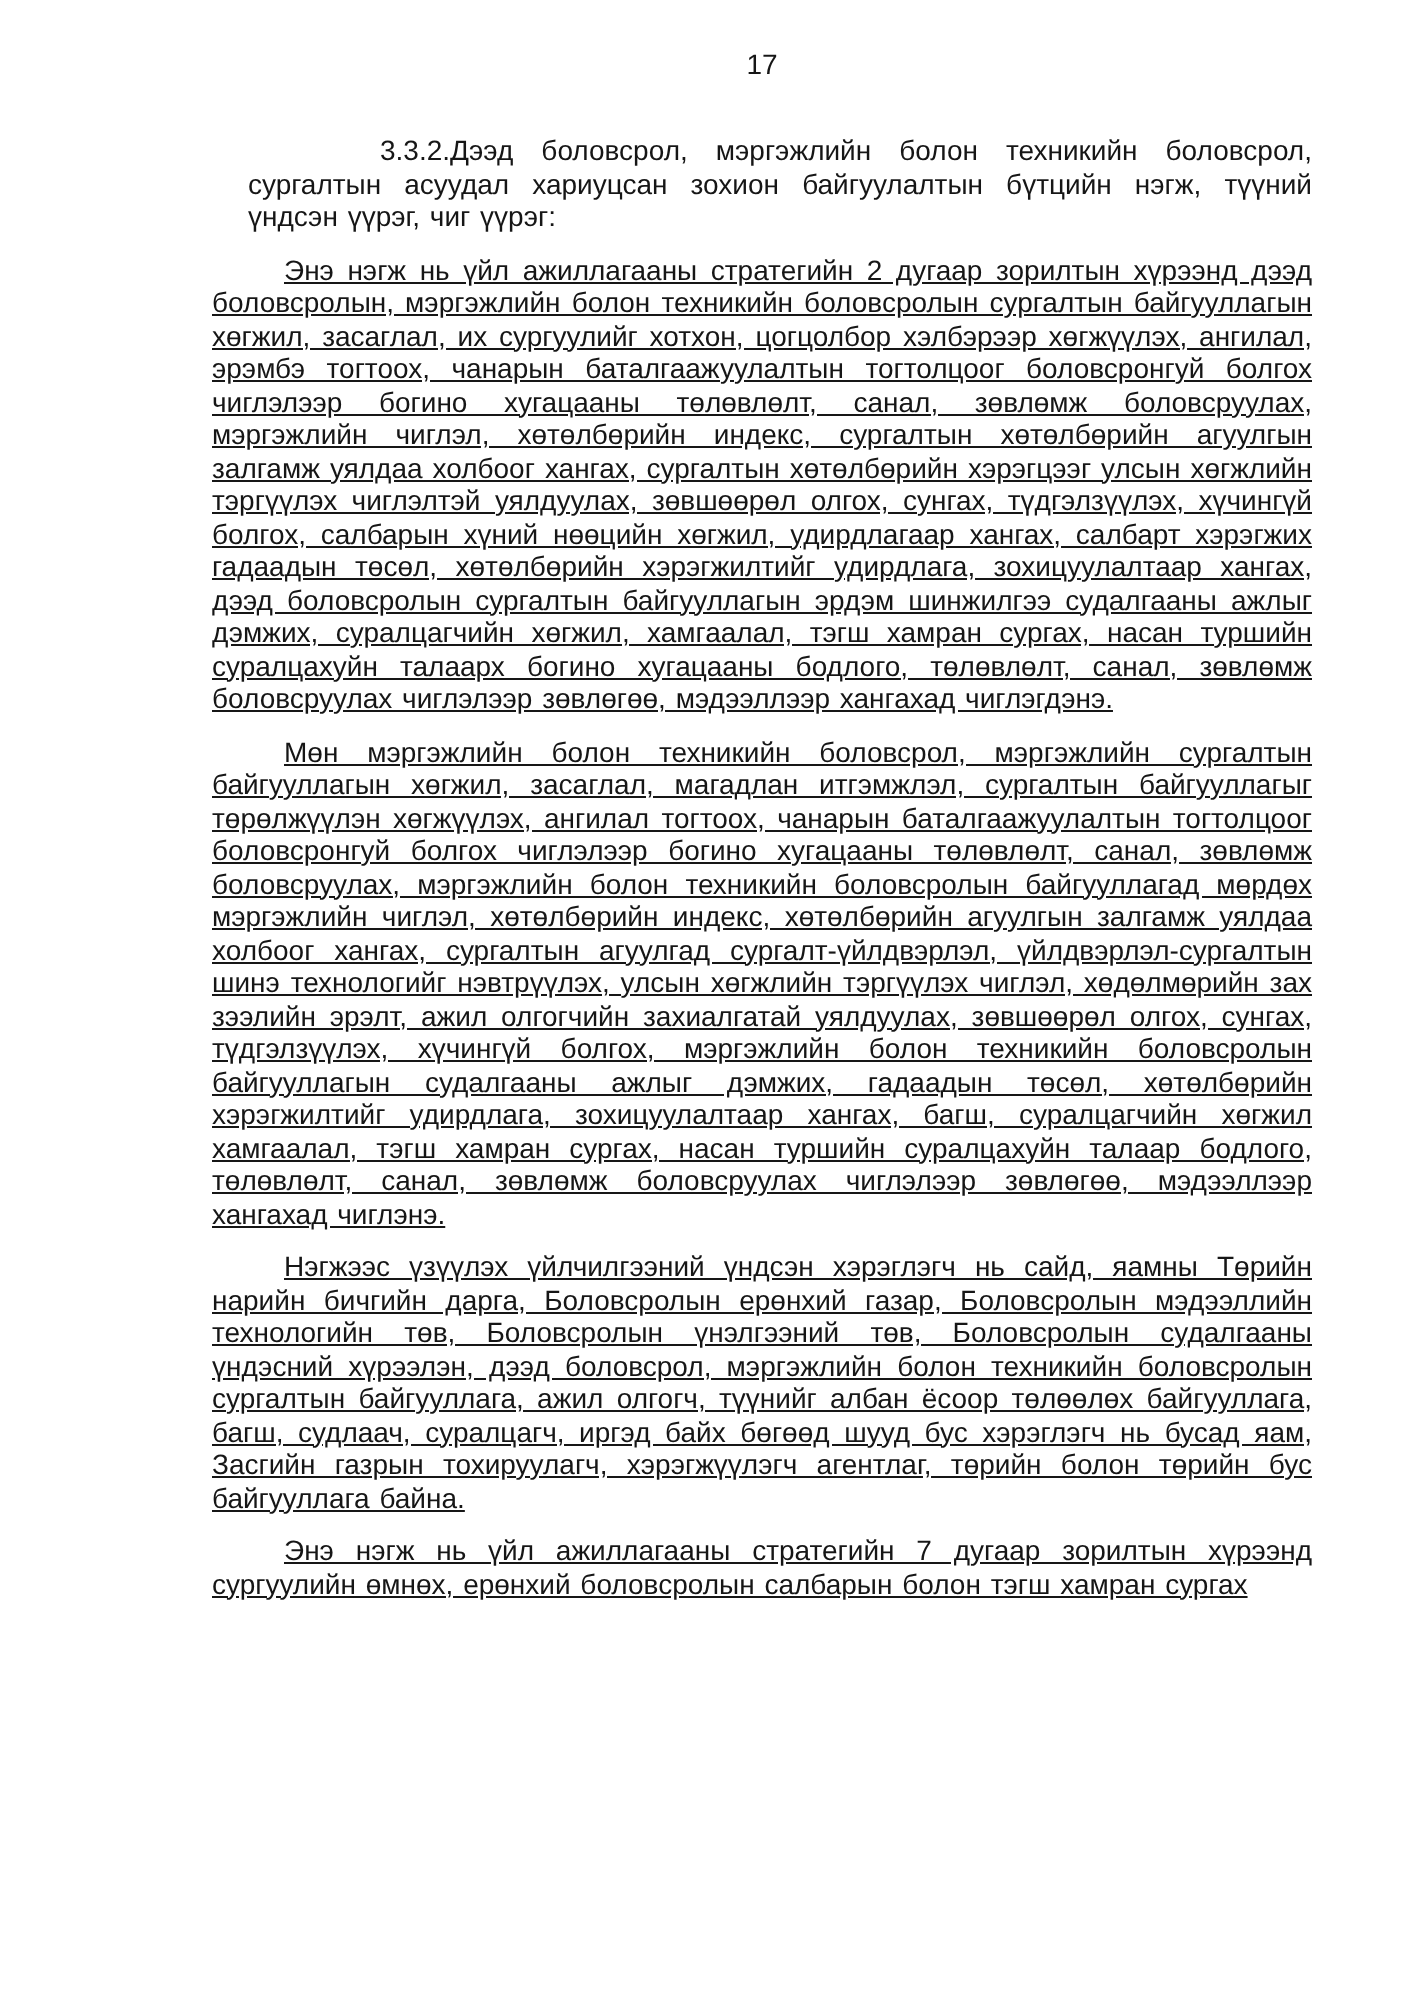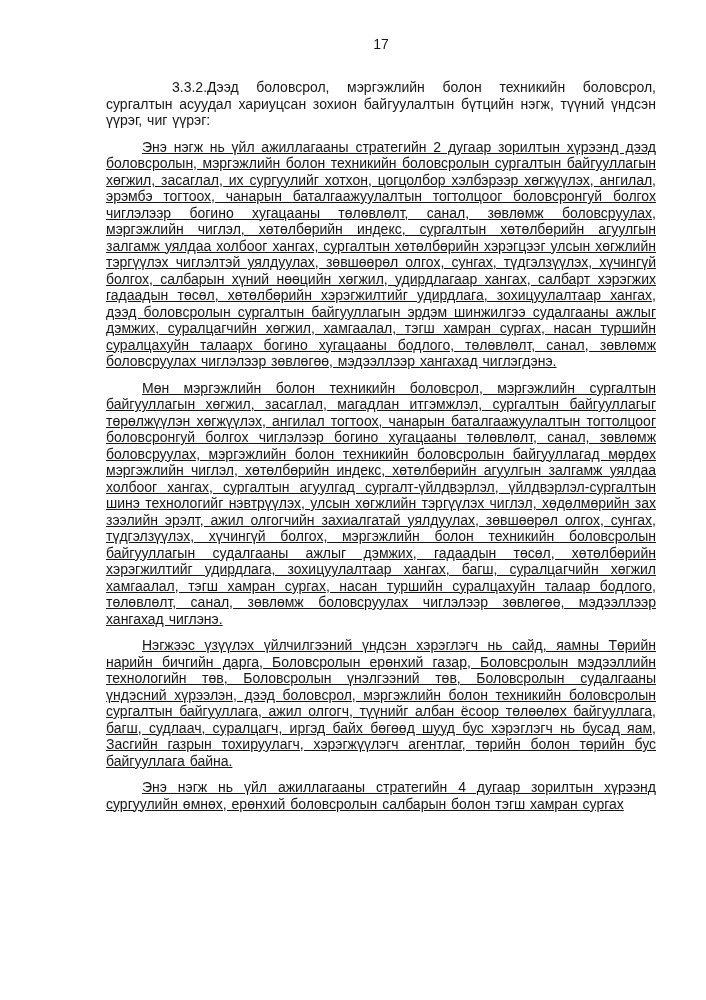--- a/index.html
+++ b/index.html
@@ -10,55 +10,55 @@
   .page {
     position: relative;
     width: 706px;
     height: 1000px;
     background: #ffffff;
     overflow: hidden;
     font-family: "Liberation Sans", "DejaVu Sans", sans-serif;
     color: #161616;
   }
   .text-block {
-    padding-top: 36px;
+    padding-top: 24px;
     margin-left: 106px;
     margin-right: 50px; 
   }
   .page-number {
     text-align: center;
     font-size: 14px;
     line-height: 16px;
     margin-bottom: 27px;
   }
   .para {
     font-size: 14px;
     line-height: 16.5px;
     text-align: justify;
     margin: 0 0 10px 0;
     word-spacing: 1px;
   }
   .indent-none    { text-indent: 0; }
   .indent-body    { text-indent: 36px; text-decoration: underline; }
-  .indent-section { text-indent: 66px; }
+  .indent-section { text-indent: 66px; margin-left: 18px; }
 </style>
 </head>
 <body>
 
 <div class="page">
   <div class="text-block">
 
     <div class="page-number">17</div>
 
 
     <p class="para indent-section">3.3.2.Дээд боловсрол, мэргэжлийн болон техникийн боловсрол, сургалтын асуудал хариуцсан зохион байгуулалтын бүтцийн нэгж, түүний үндсэн үүрэг, чиг үүрэг:</p>
 
     <p class="para indent-body">Энэ нэгж нь үйл ажиллагааны стратегийн 2 дугаар зорилтын хүрээнд дээд боловсролын, мэргэжлийн болон техникийн боловсролын сургалтын байгууллагын хөгжил, засаглал, их сургуулийг хотхон, цогцолбор хэлбэрээр хөгжүүлэх, ангилал, эрэмбэ тогтоох, чанарын баталгаажуулалтын тогтолцоог боловсронгуй болгох чиглэлээр богино хугацааны төлөвлөлт, санал, зөвлөмж боловсруулах, мэргэжлийн чиглэл, хөтөлбөрийн индекс, сургалтын хөтөлбөрийн агуулгын залгамж уялдаа холбоог хангах, сургалтын хөтөлбөрийн хэрэгцээг улсын хөгжлийн тэргүүлэх чиглэлтэй уялдуулах, зөвшөөрөл олгох, сунгах, түдгэлзүүлэх, хүчингүй болгох, салбарын хүний нөөцийн хөгжил, удирдлагаар хангах, салбарт хэрэгжих гадаадын төсөл, хөтөлбөрийн хэрэгжилтийг удирдлага, зохицуулалтаар хангах, дээд боловсролын сургалтын байгууллагын эрдэм шинжилгээ судалгааны ажлыг дэмжих, суралцагчийн хөгжил, хамгаалал, тэгш хамран сургах, насан туршийн суралцахуйн талаарх богино хугацааны бодлого, төлөвлөлт, санал, зөвлөмж боловсруулах чиглэлээр зөвлөгөө, мэдээллээр хангахад чиглэгдэнэ.</p>
 
     <p class="para indent-body">Мөн мэргэжлийн болон техникийн боловсрол, мэргэжлийн сургалтын байгууллагын хөгжил, засаглал, магадлан итгэмжлэл, сургалтын байгууллагыг төрөлжүүлэн хөгжүүлэх, ангилал тогтоох, чанарын баталгаажуулалтын тогтолцоог боловсронгуй болгох чиглэлээр богино хугацааны төлөвлөлт, санал, зөвлөмж боловсруулах, мэргэжлийн болон техникийн боловсролын байгууллагад мөрдөх мэргэжлийн чиглэл, хөтөлбөрийн индекс, хөтөлбөрийн агуулгын залгамж уялдаа холбоог хангах, сургалтын агуулгад сургалт-үйлдвэрлэл, үйлдвэрлэл-сургалтын шинэ технологийг нэвтрүүлэх, улсын хөгжлийн тэргүүлэх чиглэл, хөдөлмөрийн зах зээлийн эрэлт, ажил олгогчийн захиалгатай уялдуулах, зөвшөөрөл олгох, сунгах, түдгэлзүүлэх, хүчингүй болгох, мэргэжлийн болон техникийн боловсролын байгууллагын судалгааны ажлыг дэмжих, гадаадын төсөл, хөтөлбөрийн хэрэгжилтийг удирдлага, зохицуулалтаар хангах, багш, суралцагчийн хөгжил хамгаалал, тэгш хамран сургах, насан туршийн суралцахуйн талаар бодлого, төлөвлөлт, санал, зөвлөмж боловсруулах чиглэлээр зөвлөгөө, мэдээллээр хангахад чиглэнэ.</p>
 
     <p class="para indent-body">Нэгжээс үзүүлэх үйлчилгээний үндсэн хэрэглэгч нь сайд, яамны Төрийн нарийн бичгийн дарга, Боловсролын ерөнхий газар, Боловсролын мэдээллийн технологийн төв, Боловсролын үнэлгээний төв, Боловсролын судалгааны үндэсний хүрээлэн, дээд боловсрол, мэргэжлийн болон техникийн боловсролын сургалтын байгууллага, ажил олгогч, түүнийг албан ёсоор төлөөлөх байгууллага, багш, судлаач, суралцагч, иргэд байх бөгөөд шууд бус хэрэглэгч нь бусад яам, Засгийн газрын тохируулагч, хэрэгжүүлэгч агентлаг, төрийн болон төрийн бус байгууллага байна.</p>
 
 
-    <p class="para indent-body">Энэ нэгж нь үйл ажиллагааны стратегийн 4 дугаар зорилтын хүрээнд сургуулийн өмнөх, ерөнхий боловсролын салбарын болон тэгш хамран сургах</p>
+    <p class="para indent-body">Энэ нэгж нь үйл ажиллагааны стратегийн 7 дугаар зорилтын хүрээнд сургуулийн өмнөх, ерөнхий боловсролын салбарын болон тэгш хамран сургах</p>
 
   </div>
 </div>
 
 </body></html>

